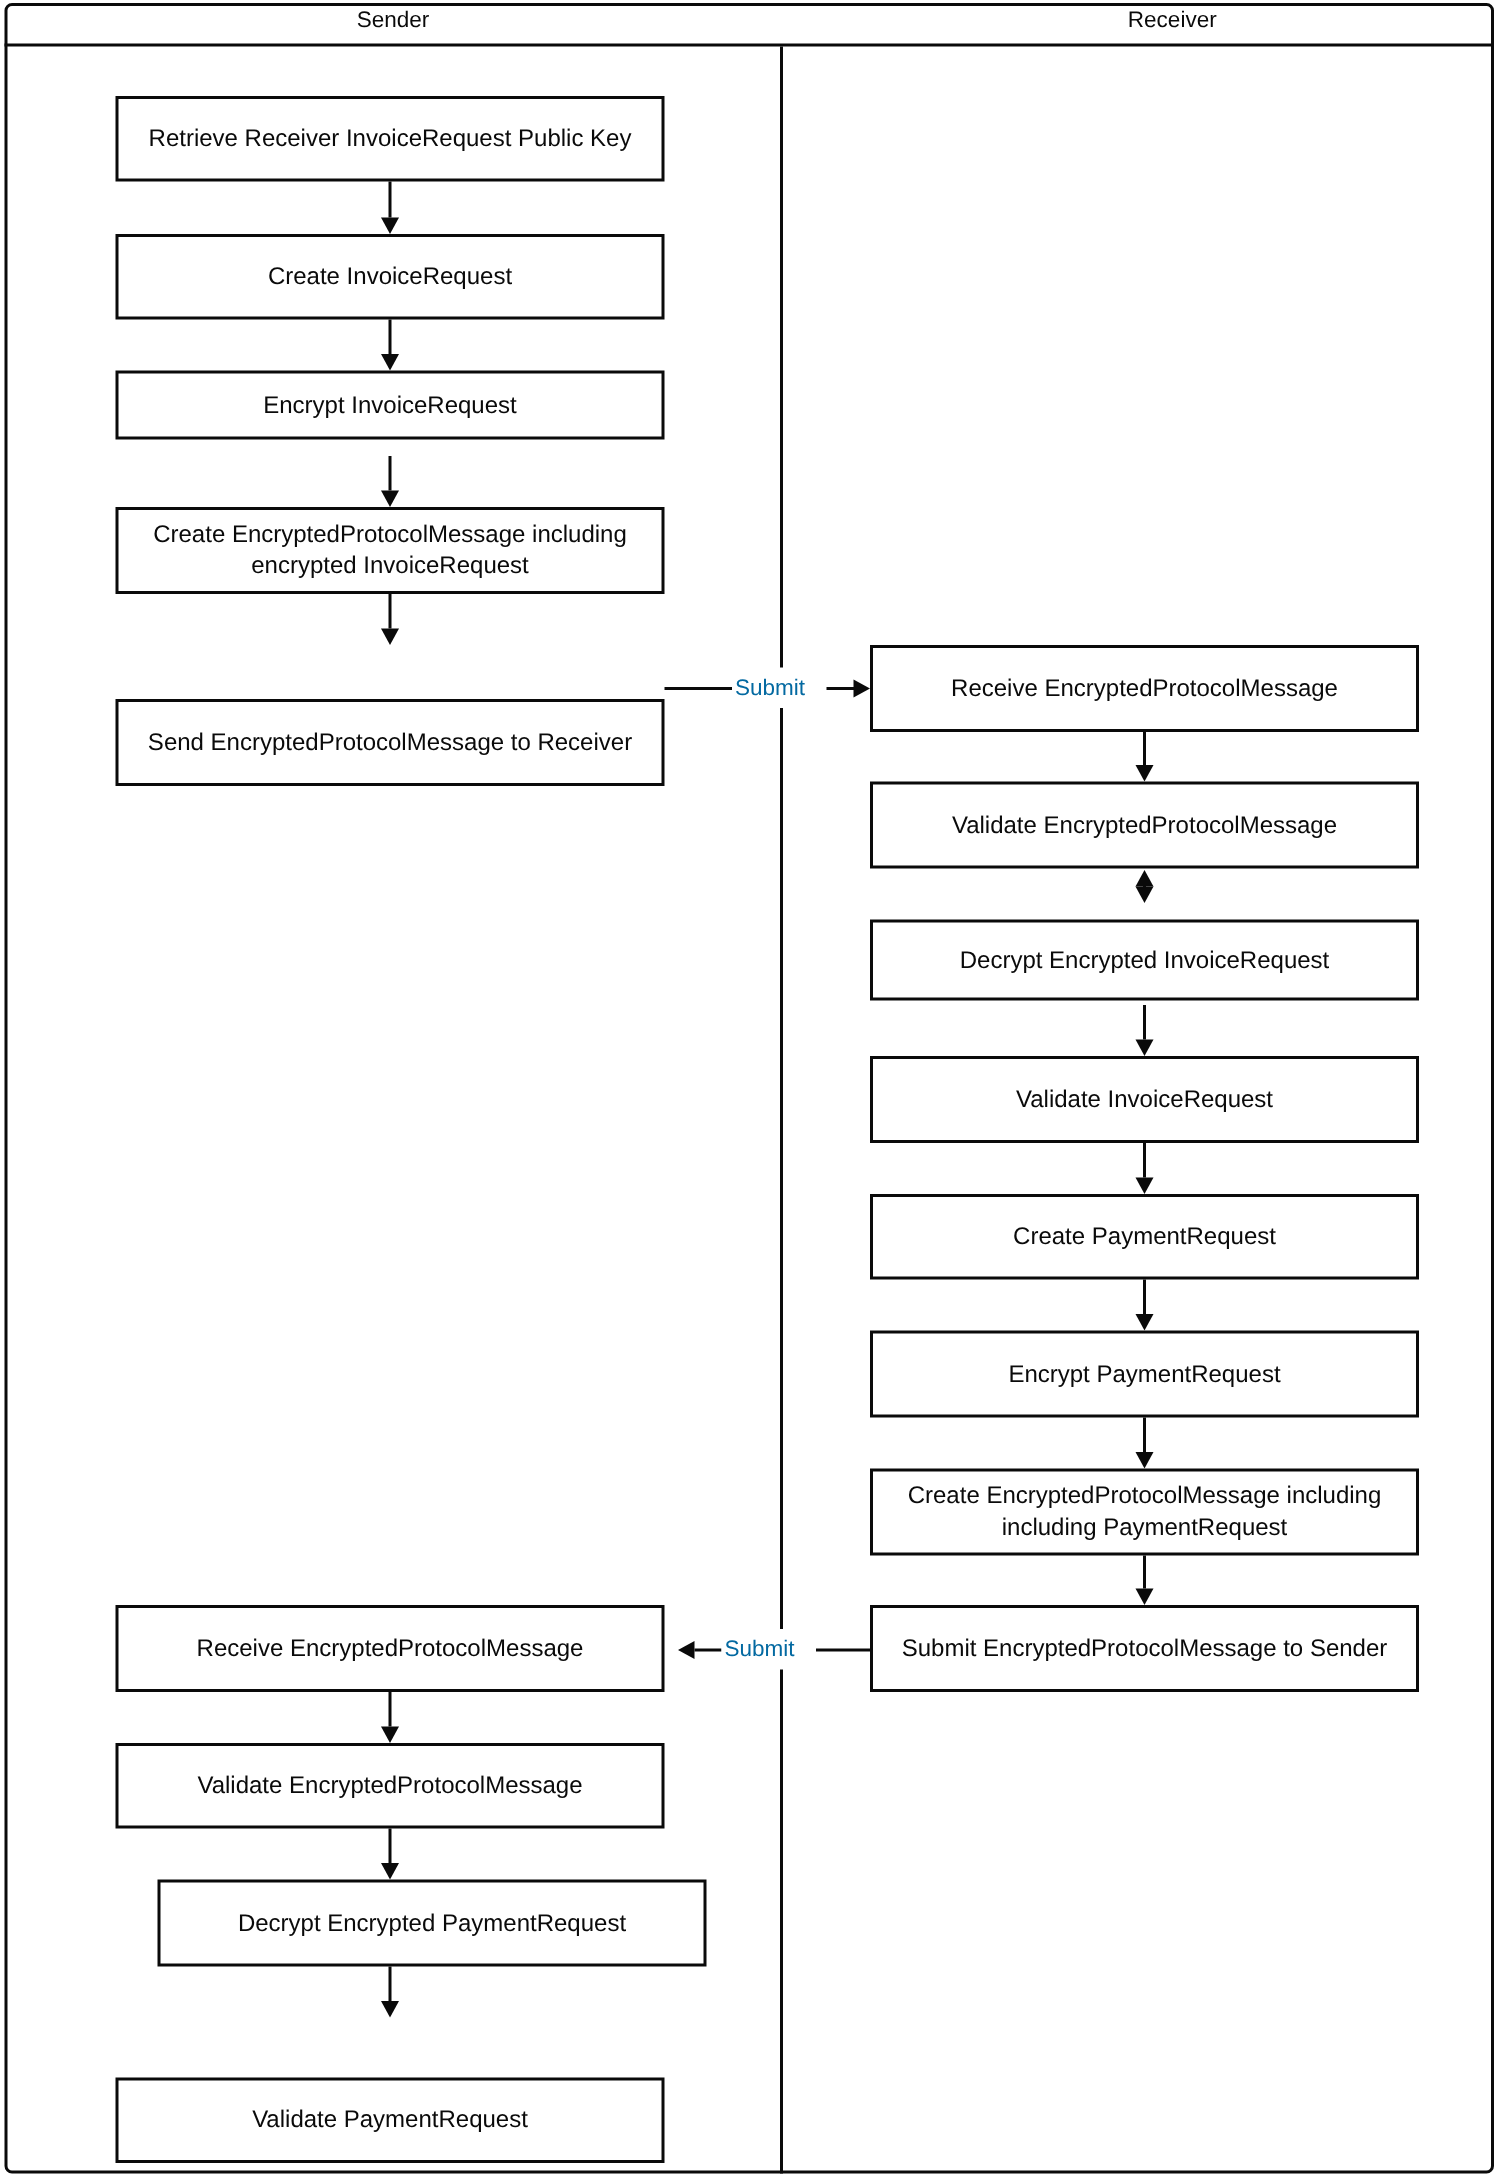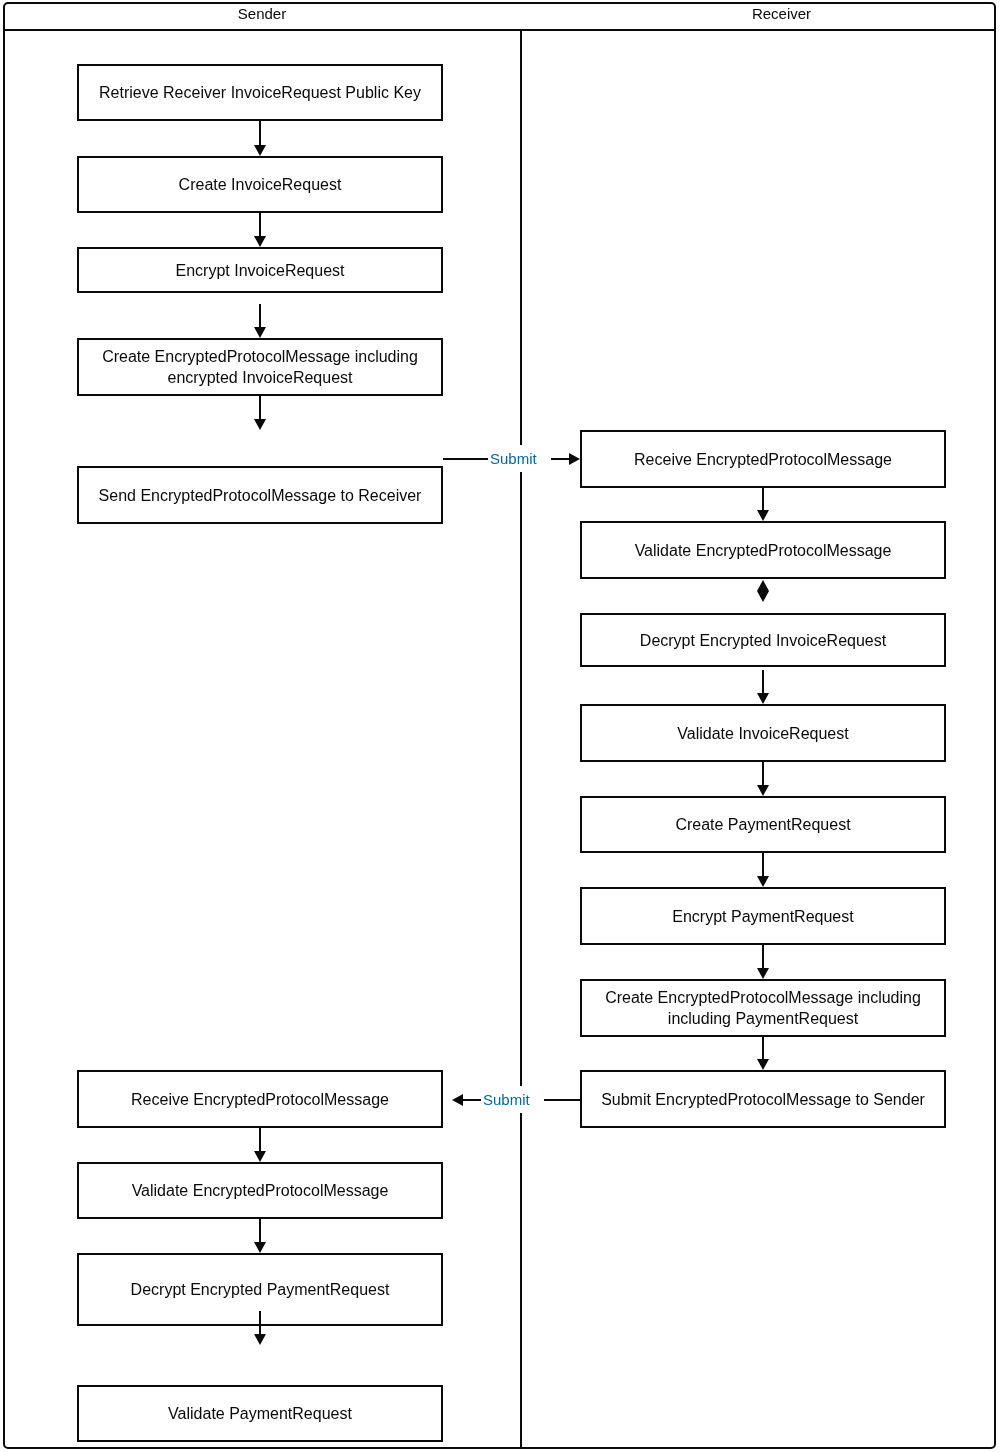--- a/index.html
+++ b/index.html
@@ -175,21 +175,21 @@
   </div>
 
   <div class="node sender-col" style="top:1070px;height:58px;">
     <span class="label">Receive EncryptedProtocolMessage</span>
   </div>
 
   <div class="node sender-col" style="top:1162px;height:57px;">
     <span class="label">Validate EncryptedProtocolMessage</span>
   </div>
 
-  <div class="node sender-col" style="top:1253px;height:73px;">
+  <div class="node sender-col" style="top:1253px;height:58px;margin-left:28px;">
     <span class="label">Decrypt Encrypted PaymentRequest</span>
   </div>
 
   <div class="node sender-col" style="top:1385px;height:57px;">
     <span class="label">Validate PaymentRequest</span>
   </div>
 
   <div class="node receiver-col" style="top:430px;height:58px;">
     <span class="label">Receive EncryptedProtocolMessage</span>
   </div>

